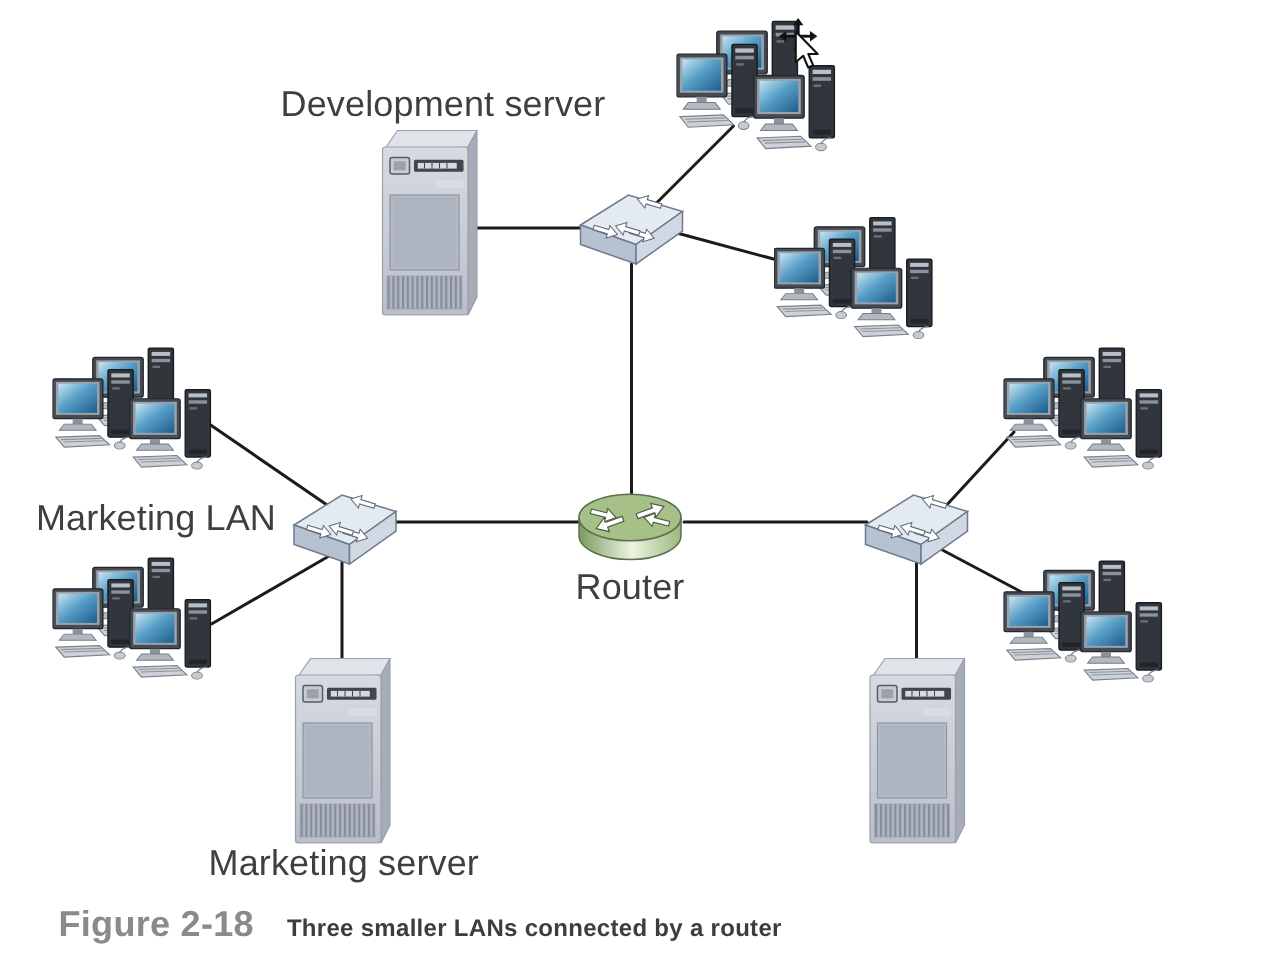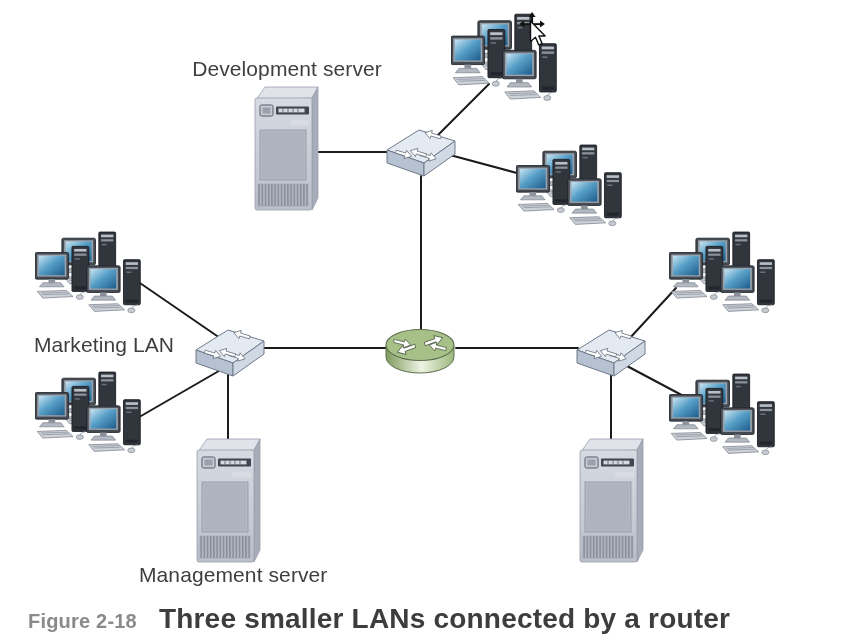--- a/index.html
+++ b/index.html
@@ -7,30 +7,30 @@
     position:relative;width:851px;height:643px;overflow:hidden;
     background:var(--background,#ffffff);
     font-family:"Liberation Sans",sans-serif;
   }
   .node{position:absolute;}
   .node svg{display:block;width:100%;height:100%;}
   #wires{position:absolute;left:0;top:0;}
   #wires line{stroke:var(--line,#1b1b1b);stroke-width:2;stroke-linecap:round;}
   .node-label{
     position:absolute;text-align:center;
-    font-size:21px;line-height:1.1;letter-spacing:.1px;
+    font-size:24px;line-height:1.1;letter-spacing:.1px;
     color:var(--label-text,#3f3f3f);
     white-space:nowrap;
   }
   .caption{
     position:absolute;left:28px;top:603px;width:800px;
     display:flex;align-items:baseline;gap:22px;font-weight:bold;
   }
-  .fig-num{font-size:20px;color:var(--caption-number,#8a8a8a);letter-spacing:.2px;}
-  .fig-text{font-size:28px;color:var(--caption-text,#3d3d3d);letter-spacing:.2px;}
+  .fig-num{font-size:24px;color:var(--caption-number,#8a8a8a);letter-spacing:.2px;margin-left:11px;}
+  .fig-text{font-size:16px;color:var(--caption-text,#3d3d3d);letter-spacing:.2px;}
   .defs-holder{position:absolute;width:0;height:0;overflow:hidden;}
   .cursor{position:absolute;left:518px;top:12px;width:40px;height:44px;}
 </style>
 </head>
 <body>
 
 <div class="stage">
 
   <svg class="defs-holder" aria-hidden="true">
     <defs>
@@ -198,21 +198,22 @@
   </div>
 
   <div class="node" style="left:381px;top:321px;width:78px;height:58px">
     <svg viewBox="0 0 78 58">
         <use href="#sym-router"></use>
       </svg>
   </div>
 
   <div class="node-label" style="left:187px;top:57px;width:200px">Development server</div>
   <div class="node-label" style="left:19px;top:333px;width:170px">Marketing LAN</div>
-  <div class="node-label" style="left:139px;top:563px;width:180px">Management server</div>
+  <div class="node-label" style="left:370px;top:379px;width:100px">Router</div>
+  <div class="node-label" style="left:139px;top:563px;width:180px">Marketing server</div>
 
   <svg class="cursor" viewBox="0 0 40 44">
     <g fill="#111111">
       <rect x="13.2" y="3" width="1.9" height="18"></rect>
       <rect x="5" y="11.2" width="18" height="1.9"></rect>
       <polygon points="14.1,0 10.6,4.9 17.6,4.9"></polygon>
       <polygon points="14.1,24.6 10.6,19.7 17.6,19.7"></polygon>
       <polygon points="1.3,12.1 6.2,8.6 6.2,15.6"></polygon>
       <polygon points="26.9,12.1 22,8.6 22,15.6"></polygon>
     </g>

